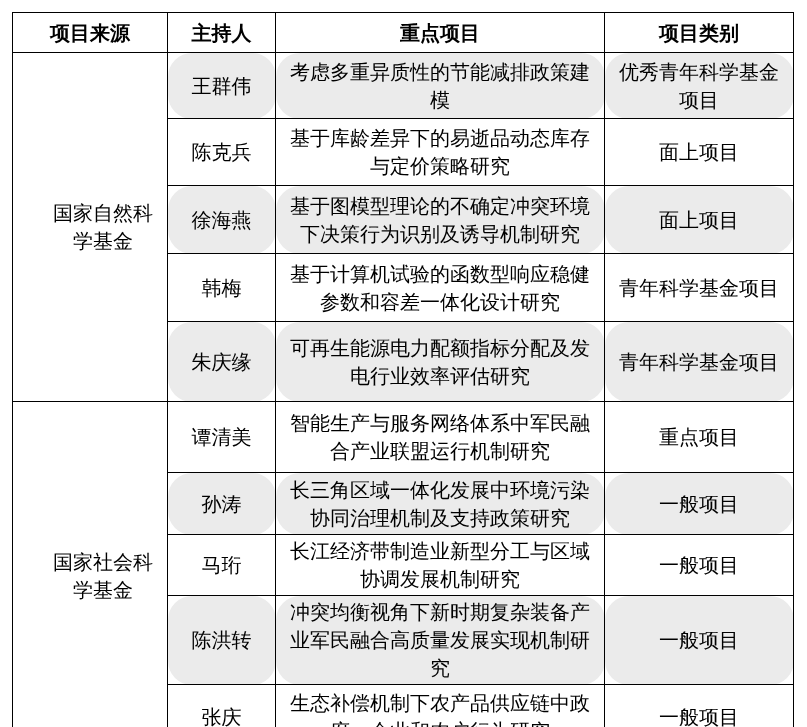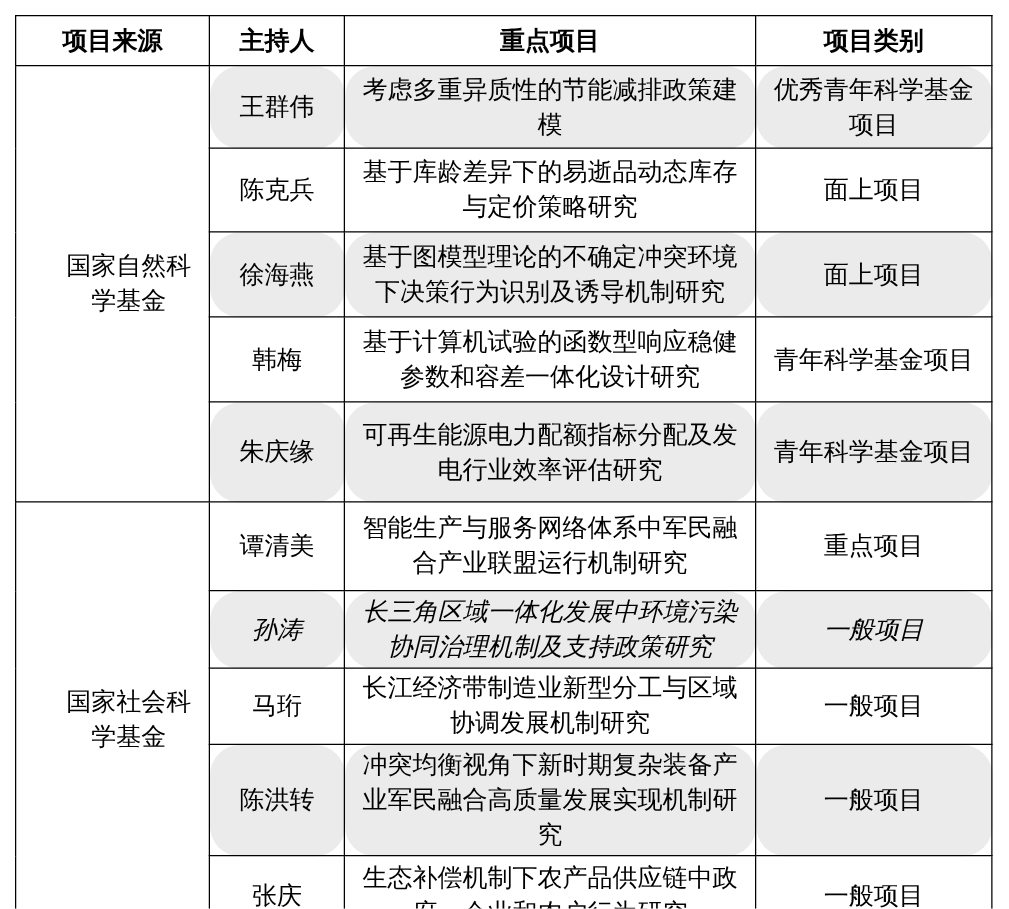--- a/index.html
+++ b/index.html
@@ -94,21 +94,21 @@
           <td class="shade">朱庆缘</td>
           <td class="shade">可再生能源电力配额指标分配及发电行业效率评估研究</td>
           <td class="shade">青年科学基金项目</td>
         </tr>
         <tr style="height: 71px;">
           <td rowspan="5" class="source-cell">国家社会科学基金</td>
           <td class="">谭清美</td>
           <td class="">智能生产与服务网络体系中军民融合产业联盟运行机制研究</td>
           <td class="">重点项目</td>
         </tr>
-        <tr style="height: 62px; font-style: italic;">
+        <tr style="height: 62px;">
           <td class="shade">孙涛</td>
           <td class="shade">长三角区域一体化发展中环境污染协同治理机制及支持政策研究</td>
           <td class="shade">一般项目</td>
         </tr>
         <tr style="height: 54px;">
           <td class="">马珩</td>
           <td class="">长江经济带制造业新型分工与区域协调发展机制研究</td>
           <td class="">一般项目</td>
         </tr>
         <tr style="height: 62px;">

